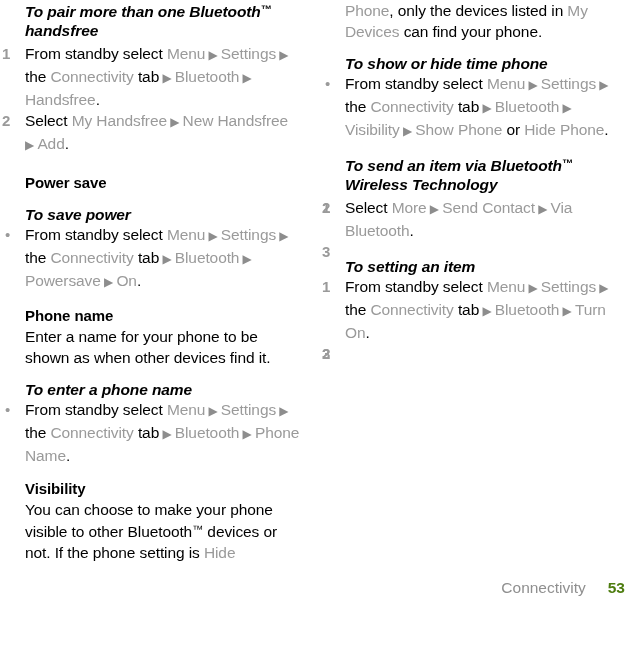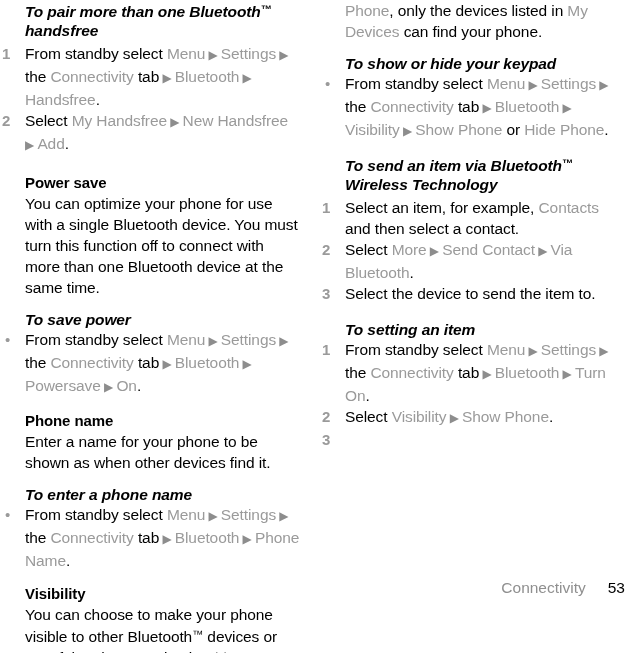--- a/index.html
+++ b/index.html
@@ -109,42 +109,41 @@
     text-align: right;
     padding-right: 12px;
     box-sizing: border-box;
     font-size: 15.5px;
   }
   .footer .chapter {
     color: #8f8f8f;
     margin-right: 22px;
   }
   .footer .pageno {
-    color: #000000;
-    font-weight: normal;
+    color: #4d7c0f;
+    font-weight: bold;
   }
   .tm { font-size: 11px; vertical-align: 0.32em; letter-spacing: 0; }
 </style>
 </head>
 <body>
 
 <div class="page">
 
   <div class="col col-left">
 
     <h2 class="sec-head">To pair more than one Bluetooth<span class="tm">™</span> handsfree</h2>
     <div class="gap-xs"></div>
     <ol class="steps">
         <li class="step"><span class="marker num" style="color: rgb(154, 154, 154);">1</span><span><span class="blk">From standby select </span><span class="mi" style="color: rgb(154, 154, 154);">Menu</span><span class="arrow"> ▶ </span><span class="mi" style="color: rgb(154, 154, 154);">Settings</span><span class="arrow"> ▶ </span><span class="blk">the </span><span class="mi" style="color: rgb(154, 154, 154);">Connectivity</span><span class="blk"> tab</span><span class="arrow"> ▶ </span><span class="mi" style="color: rgb(154, 154, 154);">Bluetooth</span><span class="arrow"> ▶ </span><span class="mi" style="color: rgb(154, 154, 154);">Handsfree</span><span class="blk">.</span></span></li>
         <li class="step"><span class="marker num" style="color: rgb(154, 154, 154);">2</span><span><span class="blk">Select </span><span class="mi" style="color: rgb(154, 154, 154);">My Handsfree</span><span class="arrow"> ▶ </span><span class="mi" style="color: rgb(154, 154, 154);">New Handsfree</span><span class="arrow"> ▶ </span><span class="mi" style="color: rgb(154, 154, 154);">Add</span><span class="blk">.</span></span></li>
       </ol>
 
     <div class="gap-lg"></div>
     <h3 class="plain-head">Power save</h3>
-    <p class="body">You can optimize your phone for use with a single Bluetooth device. You must turn this function off to connect with more than one Bluetooth device at the same time.</p>
 
     <div class="gap-md"></div>
     <h2 class="sec-head">To save power</h2>
     <ul class="steps">
         <li class="step bullet"><span class="marker" style="color: rgb(154, 154, 154);">•</span><span><span class="blk">From standby select </span><span class="mi" style="color: rgb(154, 154, 154);">Menu</span><span class="arrow"> ▶ </span><span class="mi" style="color: rgb(154, 154, 154);">Settings</span><span class="arrow"> ▶ </span><span class="blk">the </span><span class="mi" style="color: rgb(154, 154, 154);">Connectivity</span><span class="blk"> tab</span><span class="arrow"> ▶ </span><span class="mi" style="color: rgb(154, 154, 154);">Bluetooth</span><span class="arrow"> ▶ </span><span class="mi" style="color: rgb(154, 154, 154);">Powersave</span><span class="arrow"> ▶ </span><span class="mi" style="color: rgb(154, 154, 154);">On</span><span class="blk">.</span></span></li>
       </ul>
 
     <div class="gap-md"></div>
     <h3 class="plain-head">Phone name</h3>
     <p class="body">Enter a name for your phone to be shown as when other devices find it.</p>
@@ -159,39 +158,39 @@
     <h3 class="plain-head">Visibility</h3>
     <p class="body"><span class="blk">You can choose to make your phone visible to other Bluetooth<span class="tm">™</span> devices or not. If the phone setting is </span><span class="mi" style="color: rgb(154, 154, 154);">Hide</span></p>
 
   </div>
 
   <div class="col col-right">
 
     <p class="body"><span class="mi" style="color: rgb(154, 154, 154);">Phone</span><span class="blk">, only the devices listed in </span><span class="mi" style="color: rgb(154, 154, 154);">My Devices</span><span class="blk"> can find your phone.</span></p>
 
     <div class="gap-md"></div>
-    <h2 class="sec-head">To show or hide your keypad</h2>
+    <h2 class="sec-head">To show or hide time phone</h2>
     <ul class="steps">
         <li class="step bullet"><span class="marker" style="color: rgb(154, 154, 154);">•</span><span><span class="blk">From standby select </span><span class="mi" style="color: rgb(154, 154, 154);">Menu</span><span class="arrow"> ▶ </span><span class="mi" style="color: rgb(154, 154, 154);">Settings</span><span class="arrow"> ▶ </span><span class="blk">the </span><span class="mi" style="color: rgb(154, 154, 154);">Connectivity</span><span class="blk"> tab</span><span class="arrow"> ▶ </span><span class="mi" style="color: rgb(154, 154, 154);">Bluetooth</span><span class="arrow"> ▶ </span><span class="mi" style="color: rgb(154, 154, 154);">Visibility</span><span class="arrow"> ▶ </span><span class="mi" style="color: rgb(154, 154, 154);">Show Phone</span><span class="blk"> or </span><span class="mi" style="color: rgb(154, 154, 154);">Hide Phone</span><span class="blk">.</span></span></li>
       </ul>
 
     <div class="gap-md"></div>
     <h2 class="sec-head">To send an item via Bluetooth<span class="tm">™</span> Wireless Technology</h2>
     <div class="gap-xs"></div>
     <ol class="steps">
-        <li class="step"><span class="marker num" style="color: rgb(154, 154, 154);">1</span><span><span class="blk">Select an item, for example, </span><span class="mi" style="color: rgb(154, 154, 154);">Contacts</span><span class="blk"> and then select a contact.</span></span></li>
+        <li class="step"><span class="marker num" style="color: rgb(154, 154, 154);">1</span></li>
         <li class="step"><span class="marker num" style="color: rgb(154, 154, 154);">2</span><span><span class="blk">Select </span><span class="mi" style="color: rgb(154, 154, 154);">More</span><span class="arrow"> ▶ </span><span class="mi" style="color: rgb(154, 154, 154);">Send Contact</span><span class="arrow"> ▶ </span><span class="mi" style="color: rgb(154, 154, 154);">Via Bluetooth</span><span class="blk">.</span></span></li>
-        <li class="step"><span class="marker num" style="color: rgb(154, 154, 154);">3</span><span><span class="blk">Select the device to send the item to.</span></span></li>
+        <li class="step"><span class="marker num" style="color: rgb(154, 154, 154);">3</span></li>
       </ol>
 
     <div class="gap-lg"></div>
     <h2 class="sec-head">To setting an item</h2>
     <ol class="steps">
         <li class="step"><span class="marker num" style="color: rgb(154, 154, 154);">1</span><span><span class="blk">From standby select </span><span class="mi" style="color: rgb(154, 154, 154);">Menu</span><span class="arrow"> ▶ </span><span class="mi" style="color: rgb(154, 154, 154);">Settings</span><span class="arrow"> ▶ </span><span class="blk">the </span><span class="mi" style="color: rgb(154, 154, 154);">Connectivity</span><span class="blk"> tab</span><span class="arrow"> ▶ </span><span class="mi" style="color: rgb(154, 154, 154);">Bluetooth</span><span class="arrow"> ▶ </span><span class="mi" style="color: rgb(154, 154, 154);">Turn On</span><span class="blk">.</span></span></li>
-        <li class="step"><span class="marker num" style="color: rgb(154, 154, 154);">2</span><span><span class="blk">Select </span><span class="mi" style="color: rgb(154, 154, 154);">Visibility</span><span class="arrow"> ▶ </span><span class="mi" style="color: rgb(154, 154, 154);">Show Phone</span><span class="blk">.</span></span></li>
+        <li class="step"><span class="marker num" style="color: rgb(154, 154, 154);">2</span></li>
         <li class="step"><span class="marker num" style="color: rgb(154, 154, 154);">3</span></li>
       </ol>
 
     <div class="gap-md"></div>
 
   </div>
 
   <div class="footer">
     <span class="chapter" style="color: rgb(143, 143, 143);">Connectivity</span><span class="pageno">53</span>
   </div>

